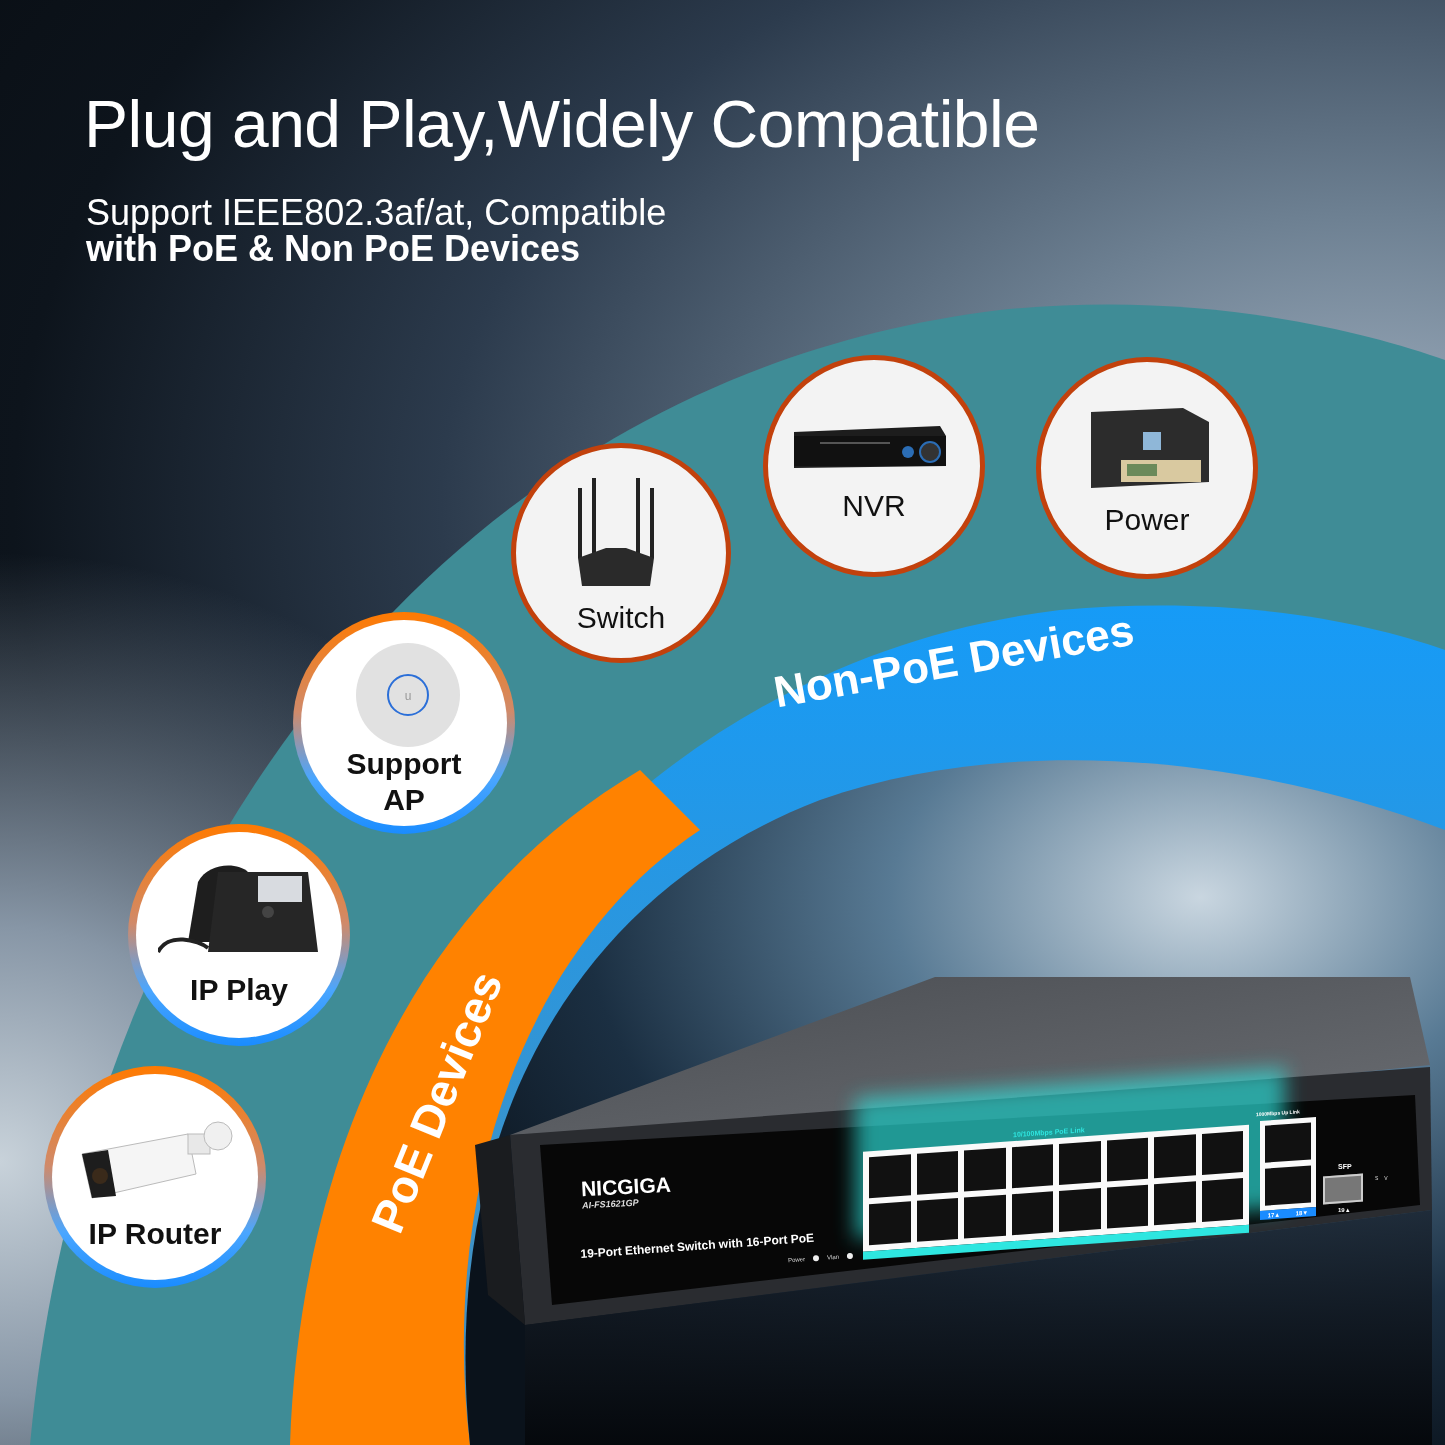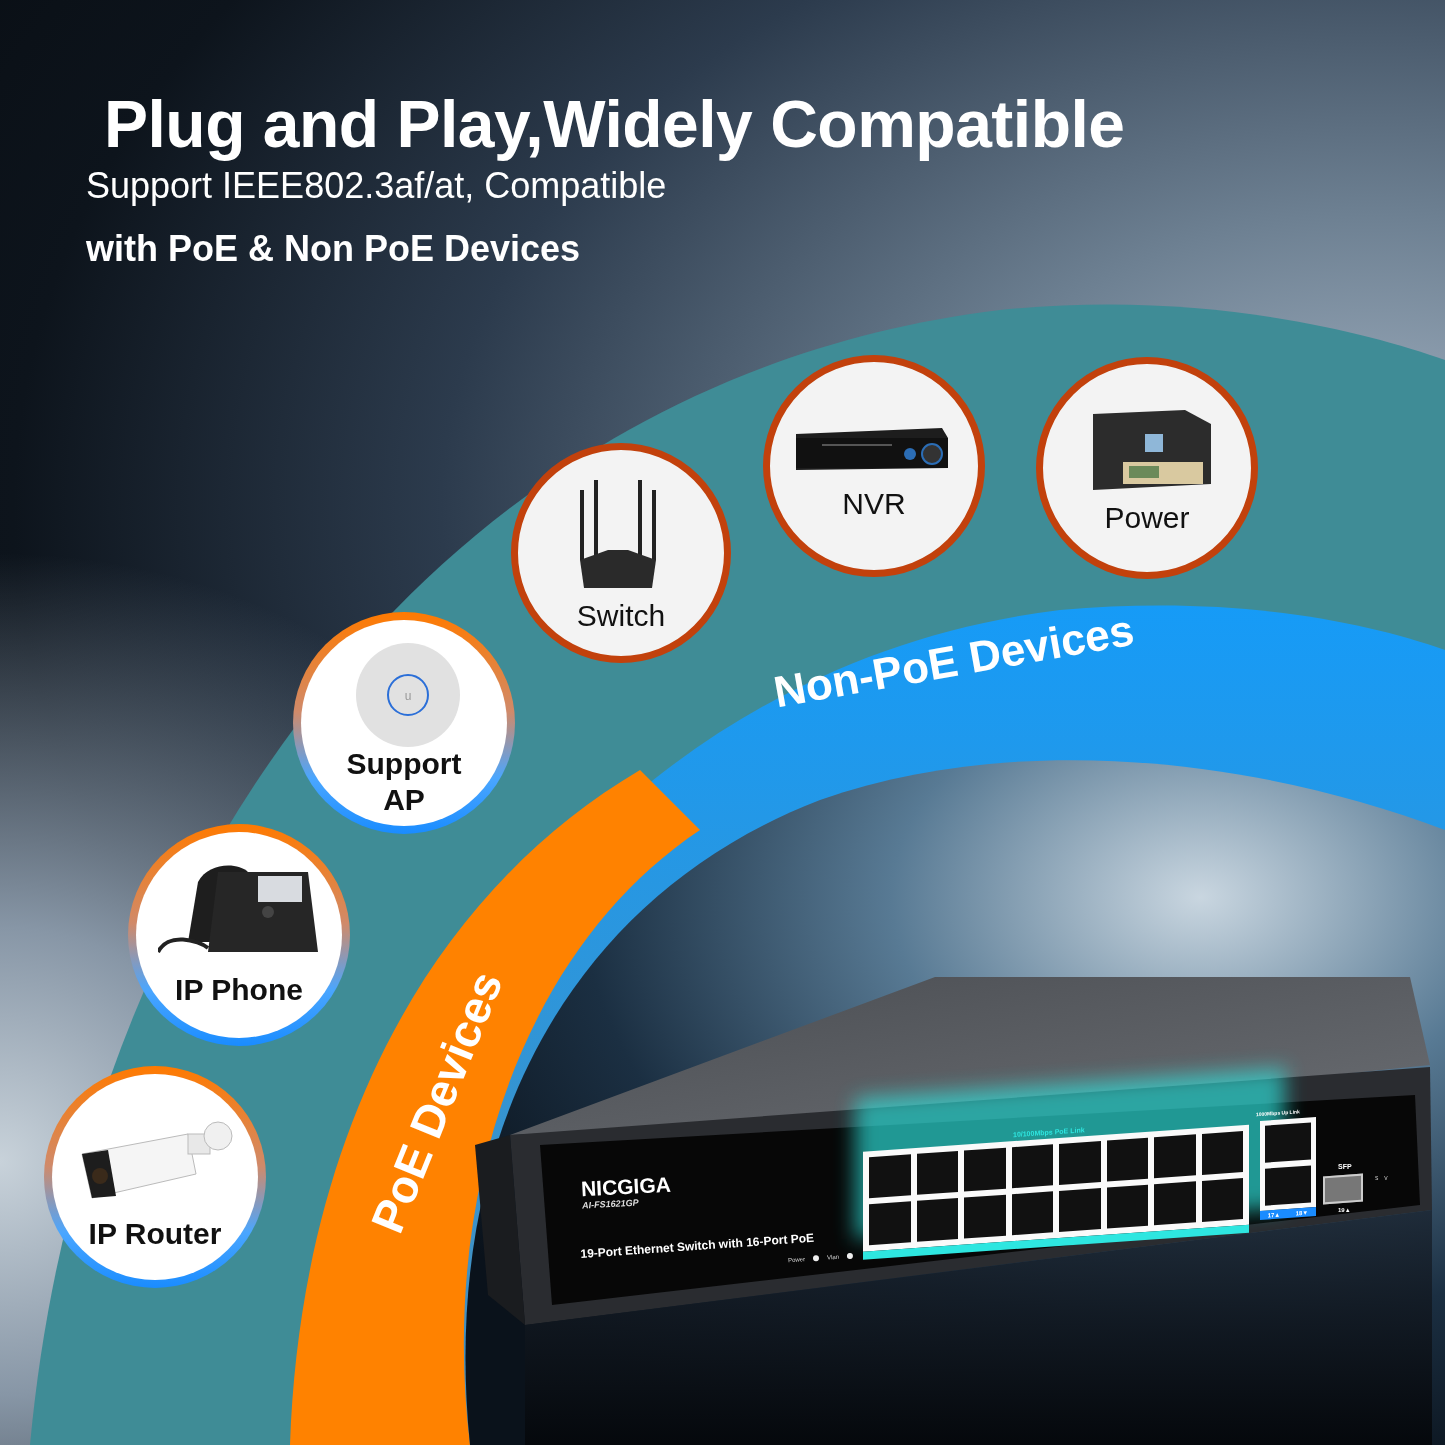--- a/index.html
+++ b/index.html
@@ -2,25 +2,25 @@
 <html><head>
 <meta charset="utf-8">
 <style>
   html,body{margin:0;padding:0;}
   body{width:1445px;height:1445px;overflow:hidden;position:relative;
     font-family:"Liberation Sans",sans-serif;
     background:radial-gradient(ellipse at 95% 35%, #a7b6c6 0%, #6d8092 22%, #2c3b4d 48%, #0d141c 70%, #05080c 100%);}
   .bg-glow{position:absolute;left:0;top:500px;width:700px;height:945px;
     background:radial-gradient(ellipse at 0% 70%, #c8d2da 0%, #8796a6 25%, rgba(40,55,70,0) 65%);}
   .arcs{position:absolute;left:0;top:0;width:1445px;height:1445px;}
-  .headline{position:absolute;left:84px;top:86px;color:#fff;font-weight:700;font-size:66px;letter-spacing:-0.5px;white-space:nowrap;margin-left:20px;}
+  .headline{position:absolute;left:84px;top:86px;color:#fff;font-weight:400;font-size:66px;letter-spacing:-0.5px;white-space:nowrap;}
   .subline{position:absolute;left:86px;color:#fff;font-size:36px;white-space:nowrap;}
-  .sub1{top:165px;text-align:right;} .sub2{top:228px;font-weight:bold;}
+  .sub1{top:192px;text-align:right;} .sub2{top:228px;font-weight:bold;}
   .device{position:absolute;border-radius:50%;background:#f3f3f3;box-sizing:border-box;display:flex;flex-direction:column;align-items:center;justify-content:flex-end;}
-  .device.nonpoe{border:7px solid #c2410c;}
+  .device.nonpoe{border:5px solid #c2410c;}
   .device.poe{border:8px solid transparent;background:linear-gradient(#fff,#fff) padding-box, linear-gradient(180deg,#ff7a00 0%,#d08a6a 45%,#4aa6ff 75%,#1a8cff 100%) border-box;}
   .device .label{font-size:30px;color:#111;text-align:center;line-height:36px;}
   .device.poe .label{font-weight:700;font-size:30px;}
   .dev-icon{position:absolute;}
   .band-label{position:absolute;color:#fff;font-weight:700;white-space:nowrap;}
   .switch-wrap{position:absolute;left:470px;top:975px;width:975px;height:470px;}
 </style>
 </head>
 <body>
 
@@ -96,21 +96,21 @@
 </div>
 
 <div class="device poe" style="left:128px;top:824px;width:222px;height:222px;padding-bottom:30px;">
   <svg class="dev-icon" style="left:22px;top:30px;" width="170" height="100" viewBox="0 0 170 100">
     <path d="M 40 20 C 50 0, 80 0, 90 10 L 70 80 L 30 80 Z" fill="#1e1e1e"></path>
     <path d="M 60 10 L 150 10 L 160 90 L 50 90 Z" fill="#262626"></path>
     <rect x="100" y="14" width="44" height="26" fill="#d8dbe0"></rect>
     <circle cx="110" cy="50" r="6" fill="#444"></circle>
     <path d="M 0 90 C 10 70, 40 78, 50 86" stroke="#222" stroke-width="4" fill="none"></path>
   </svg>
-  <span class="label">IP Phone</span>
+  <span class="label">IP Play</span>
 </div>
 
 <div class="device poe" style="left:44px;top:1066px;width:222px;height:222px;padding-bottom:28px;">
   <svg class="dev-icon" style="left:26px;top:40px;" width="160" height="90" viewBox="0 0 160 90">
     <path d="M 4 40 L 110 20 L 118 60 L 14 84 Z" fill="#f5f5f5" stroke="#bbb"></path>
     <path d="M 4 40 L 30 36 L 38 82 L 14 84 Z" fill="#1d1d1d"></path>
     <circle cx="22" cy="62" r="8" fill="#3a2a1a"></circle>
     <rect x="110" y="20" width="22" height="20" fill="#e8e8e8" stroke="#bbb"></rect>
     <circle cx="140" cy="22" r="14" fill="#f0f0f0" stroke="#bbb"></circle>
   </svg>

